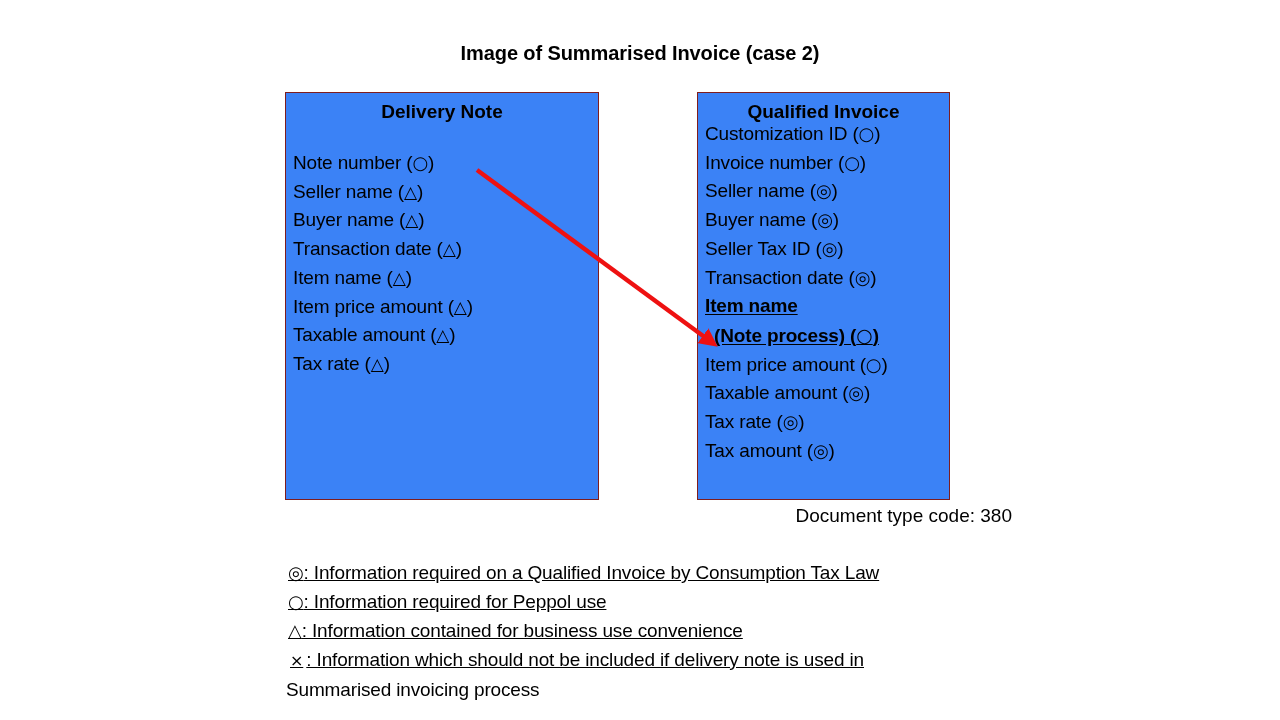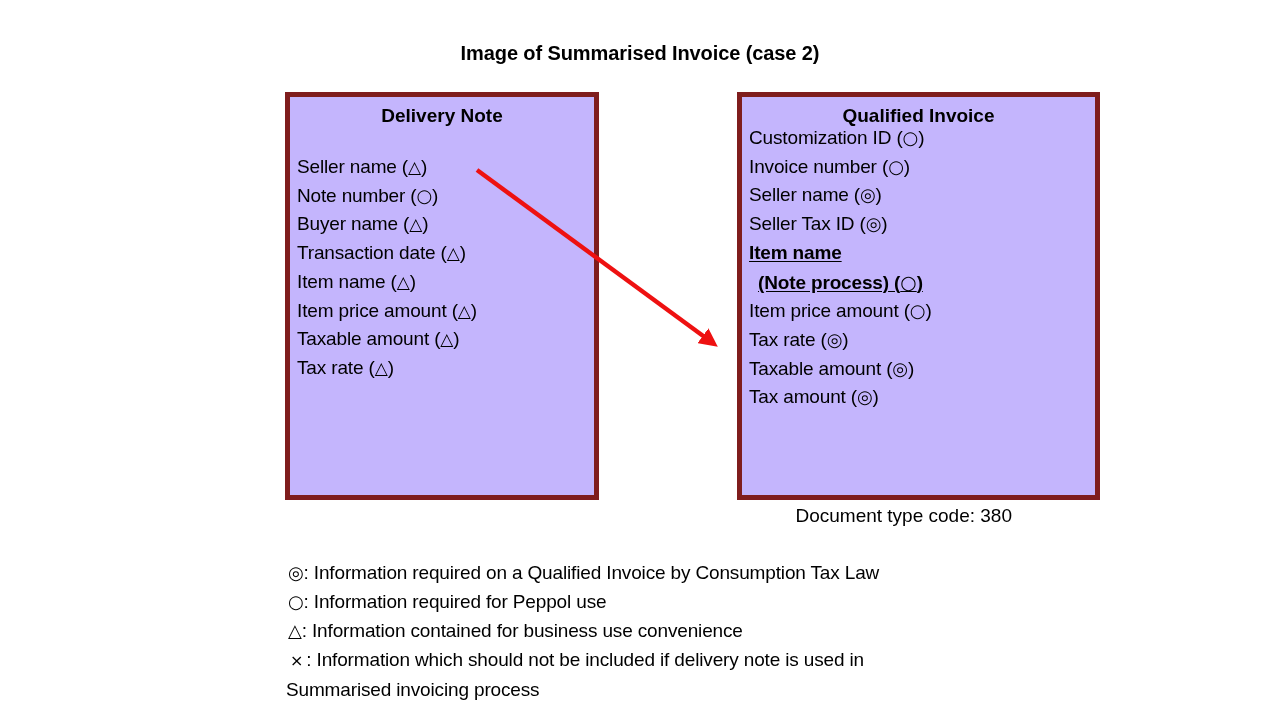--- a/index.html
+++ b/index.html
@@ -33,35 +33,34 @@
     font-size: 20px;
     font-weight: bold;
     letter-spacing: -0.1px;
     white-space: nowrap;
   }
 
   
   .doc-box {
     position: absolute;
     box-sizing: border-box;
-    border: 5px solid #7f1d1d;
-    background: #c4b5fd;
+    border: 1px solid #7f1d1d;
+    background: #3b82f6;
   }
   #box-delivery {
     left: 285px;
     top: 88px;
     width: 314px;
     height: 408px;
   }
   #box-invoice {
     left: 697px;
     top: 88px;
-    width: 363px;
+    width: 253px;
     height: 408px;
-    margin-left: 40px;
   }
   .box-header {
     position: absolute;
     left: 0;
     width: 100%;
     text-align: center;
     font-size: 19px;
     font-weight: bold;
     white-space: nowrap;
   }
@@ -139,20 +138,21 @@
     position: absolute;
     left: 288px;
     top: 554px;
     width: 900px;
   }
   .legend-row {
     font-size: 19px;
     line-height: 29px;
     white-space: nowrap;
     letter-spacing: -0.15px;
+    text-decoration: underline;
   }
   .legend-row .lsym {
     font-family: "DejaVu Sans", sans-serif;
     font-size: 18px;
   }
   .legend-row .lsym.cross {
     font-size: 16px;
     padding-left: 2px;
     padding-right: 3px;
   }
@@ -167,43 +167,45 @@
 </head>
 <body>
 
 <div id="stage">
 
   <div id="title">Image of Summarised Invoice (case 2)</div>
 
   <div class="doc-box" id="box-delivery">
     <div class="box-header">Delivery Note</div>
     <ul class="field-list" id="list-delivery">
+        <li class="field-item"><span>Note number</span><span> (</span><span class="sym ring">○</span><span>)</span></li>
         <li class="field-item"><span>Seller name</span><span> (</span><span class="sym">△</span><span>)</span></li>
-        <li class="field-item"><span>Note number</span><span> (</span><span class="sym ring">○</span><span>)</span></li>
         <li class="field-item"><span>Buyer name</span><span> (</span><span class="sym">△</span><span>)</span></li>
         <li class="field-item"><span>Transaction date</span><span> (</span><span class="sym">△</span><span>)</span></li>
         <li class="field-item"><span>Item name</span><span> (</span><span class="sym">△</span><span>)</span></li>
         <li class="field-item"><span>Item price amount</span><span> (</span><span class="sym">△</span><span>)</span></li>
         <li class="field-item"><span>Taxable amount</span><span> (</span><span class="sym">△</span><span>)</span></li>
         <li class="field-item"><span>Tax rate</span><span> (</span><span class="sym">△</span><span>)</span></li>
       </ul>
   </div>
 
   <div class="doc-box" id="box-invoice">
     <div class="box-header">Qualified Invoice</div>
     <ul class="field-list" id="list-invoice">
         <li class="field-item"><span>Customization ID</span><span> (</span><span class="sym ring">○</span><span>)</span></li>
         <li class="field-item"><span>Invoice number</span><span> (</span><span class="sym ring">○</span><span>)</span></li>
         <li class="field-item"><span>Seller name</span><span> (</span><span class="sym ring">◎</span><span>)</span></li>
+        <li class="field-item"><span>Buyer name</span><span> (</span><span class="sym ring">◎</span><span>)</span></li>
         <li class="field-item"><span>Seller Tax ID</span><span> (</span><span class="sym ring">◎</span><span>)</span></li>
+        <li class="field-item"><span>Transaction date</span><span> (</span><span class="sym ring">◎</span><span>)</span></li>
         <li class="field-item emph"><span>Item name</span></li>
         <li class="field-item emph indent"><span>(Note process)</span><span> (</span><span class="sym ring">○</span><span>)</span></li>
         <li class="field-item"><span>Item price amount</span><span> (</span><span class="sym ring">○</span><span>)</span></li>
+        <li class="field-item"><span>Taxable amount</span><span> (</span><span class="sym ring">◎</span><span>)</span></li>
         <li class="field-item"><span>Tax rate</span><span> (</span><span class="sym ring">◎</span><span>)</span></li>
-        <li class="field-item"><span>Taxable amount</span><span> (</span><span class="sym ring">◎</span><span>)</span></li>
         <li class="field-item"><span>Tax amount</span><span> (</span><span class="sym ring">◎</span><span>)</span></li>
       </ul>
   </div>
 
   <div id="doc-type-code">Document type code: 380</div>
 
   <svg id="arrow-svg" viewBox="0 0 1280 720">
     <defs>
       <marker id="arrowhead" markerWidth="4.2" markerHeight="4.2" refX="2.0" refY="2.1" orient="auto" markerUnits="strokeWidth">
         <path d="M0,0 L4.2,2.1 L0,4.2 z" id="arrowhead-path" fill="#EE1111"></path>

